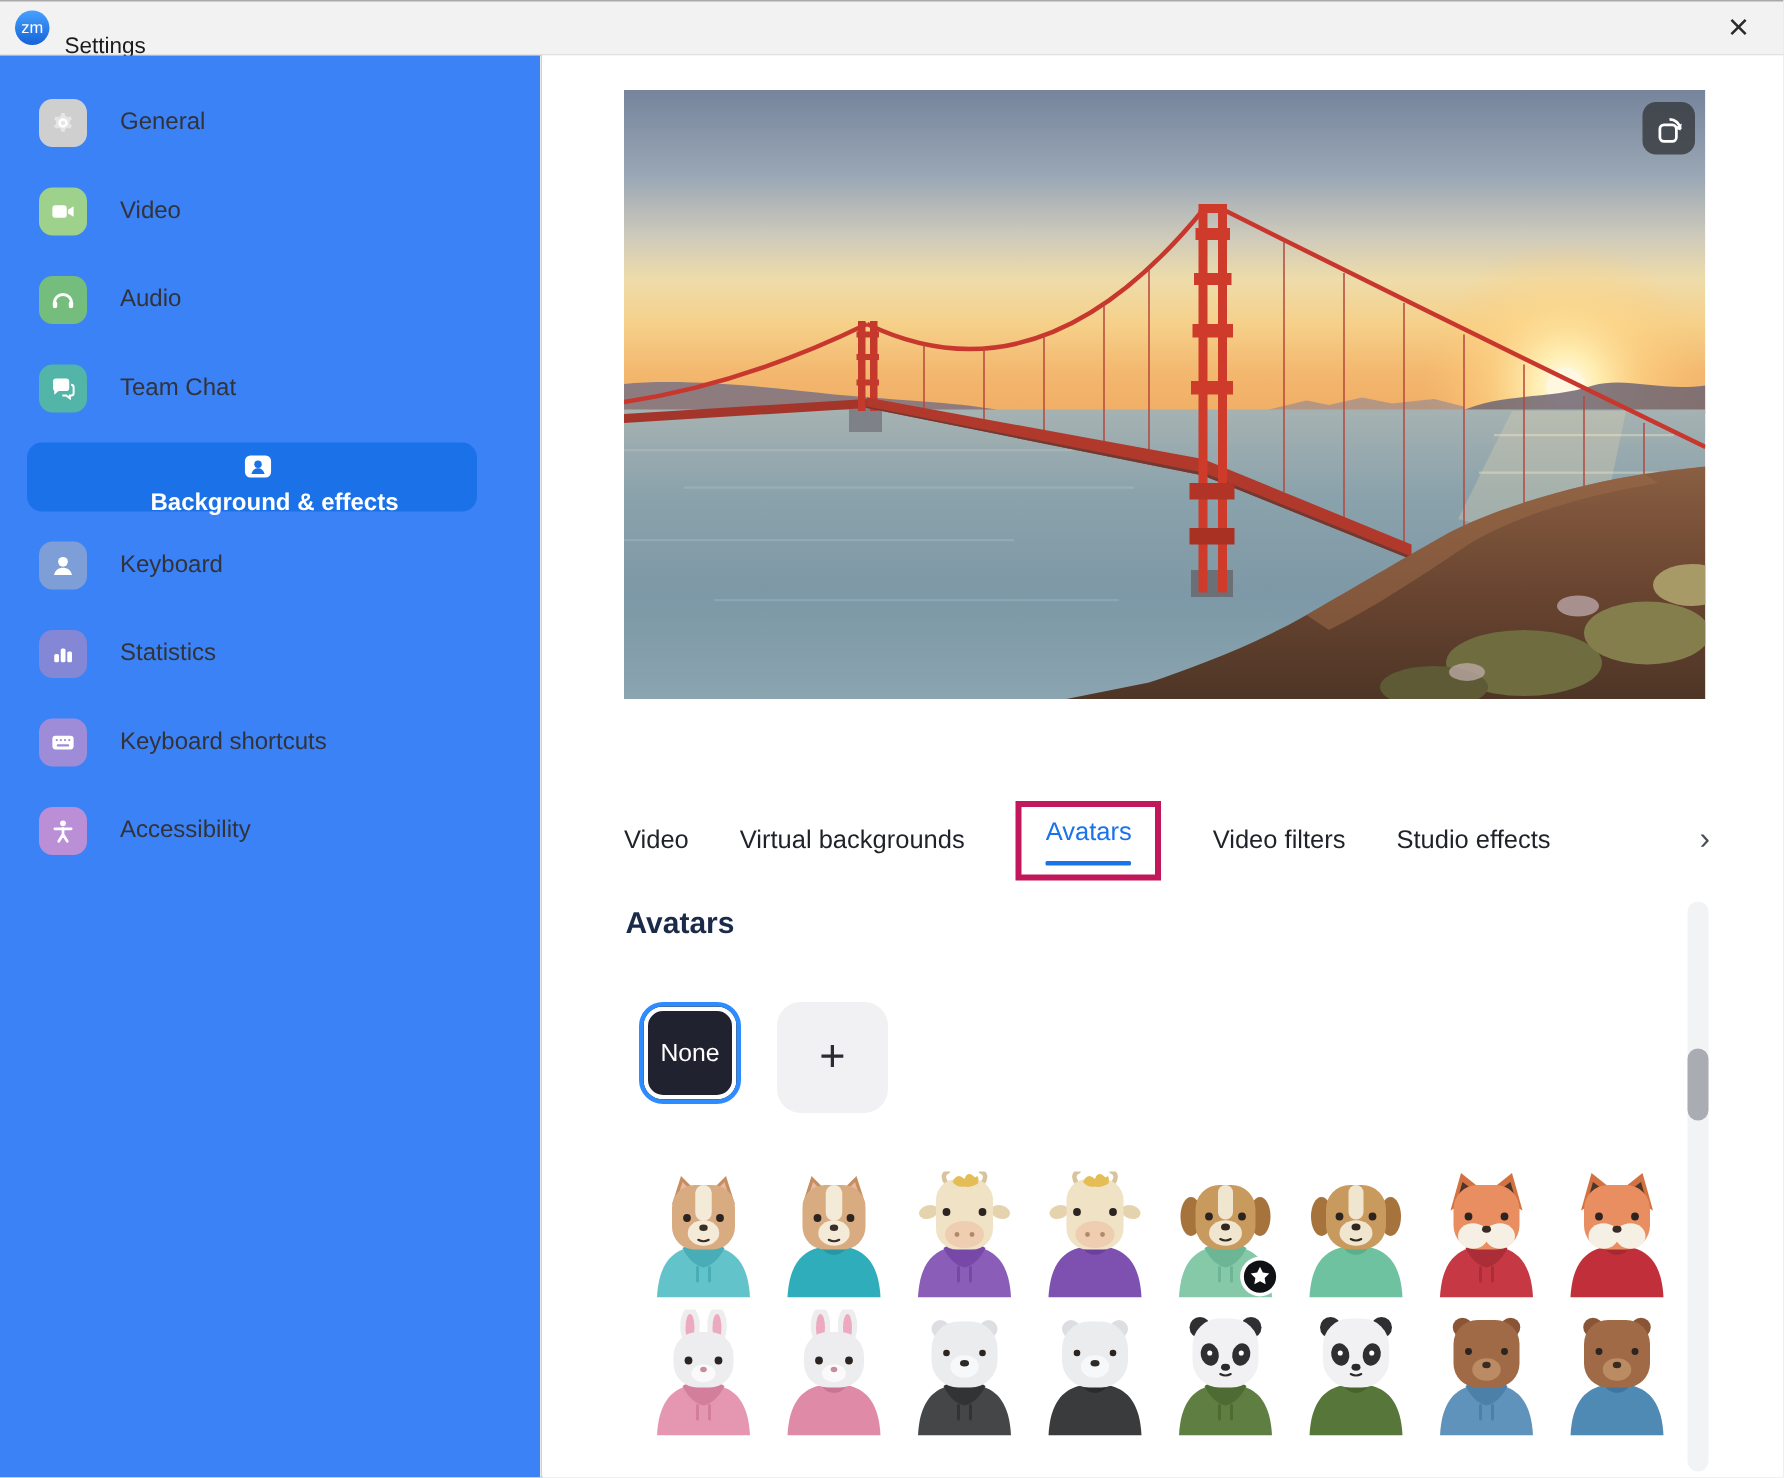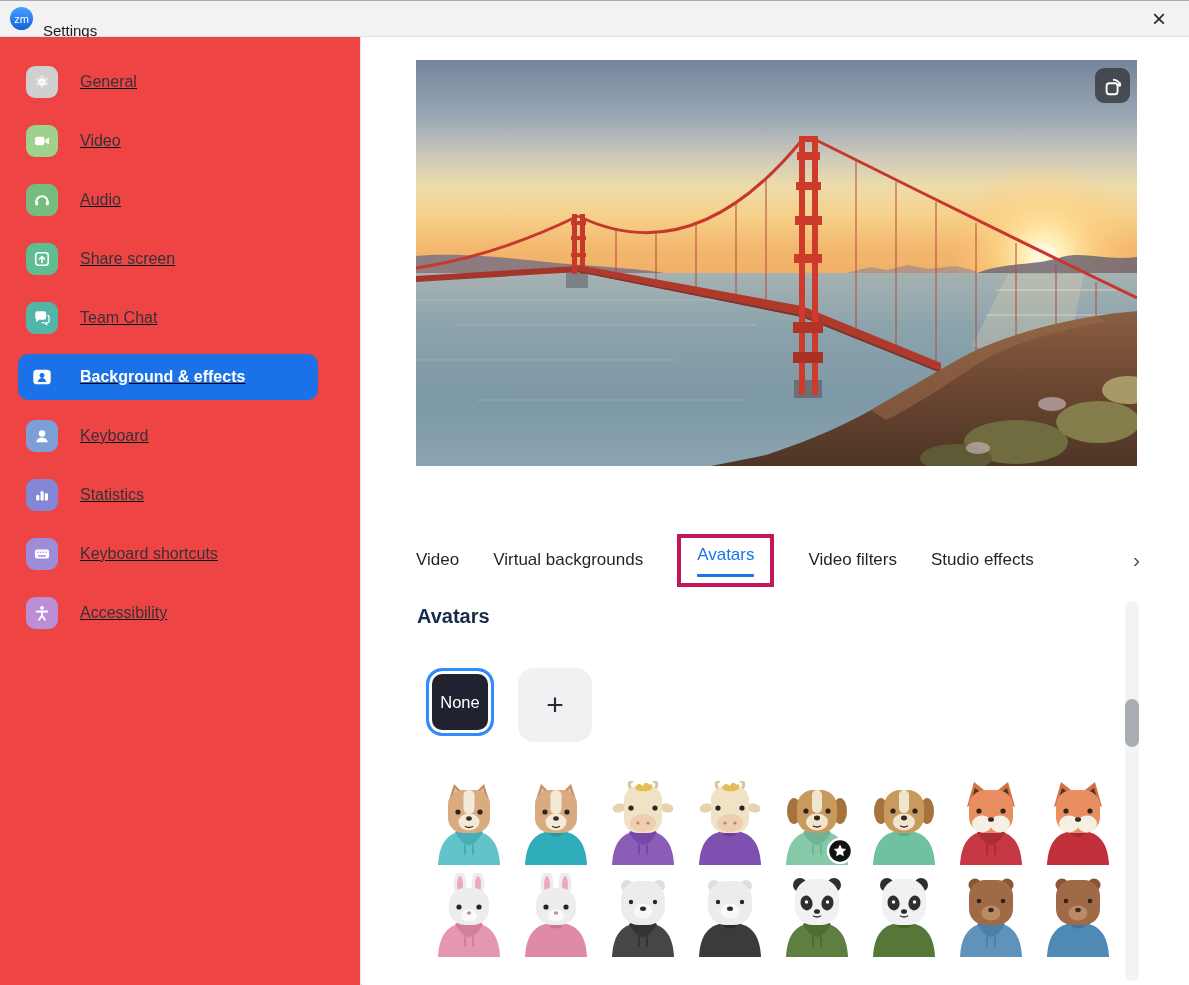--- a/index.html
+++ b/index.html
@@ -9,28 +9,28 @@
   .titlebar{position:absolute;left:0;top:0;width:1189px;height:37px;background:#f2f2f2;
             border-top:1px solid #a9a9a9;border-bottom:1px solid #e1e1e1;box-sizing:border-box;
             display:flex;align-items:center;}
   .zm-logo{width:23px;height:23px;border-radius:50%;margin-left:10px;
            background:linear-gradient(180deg,#47a0ff,#1563d8);color:#fff;font-size:11px;
            font-weight:normal;display:flex;align-items:center;justify-content:center;}
   .win-title{margin-left:10px;font-size:15px;color:#1b1b1b;margin-top:24px;}
   .close-btn{position:absolute;right:12px;top:0;width:36px;height:36px;border:none;background:none;
              font-size:24px;font-weight:300;color:#2a2a2a;cursor:pointer;line-height:36px;padding:0;}
   
-  .sidebar{position:absolute;left:0;top:37px;width:361px;height:948px;background:#ef4444;
-           border-right:1px solid #e7e9ec;box-sizing:border-box;padding-top:22px;text-decoration:underline;}
+  .sidebar{position:absolute;left:0;top:37px;width:361px;height:948px;background:#3b82f6;
+           border-right:1px solid #e7e9ec;box-sizing:border-box;padding-top:22px;}
   .side-item{width:300px;height:46px;margin:0 0 13px 18px;border-radius:10px;display:flex;
              align-items:center;padding-left:8px;box-sizing:border-box;cursor:pointer;}
   .side-item .icon-tile{width:32px;height:32px;border-radius:9px;display:flex;align-items:center;
              justify-content:center;flex:0 0 32px;}
   .side-item .lbl{margin-left:22px;font-size:16px;color:#32333a;}
-  .side-item.selected{background:#1b72e8;}
+  .side-item.selected{background:#1b72e8;flex-direction:column;}
   .side-item.selected .lbl{color:#fff;font-weight:bold;}
   
   .main{position:absolute;left:362px;top:37px;width:827px;height:948px;background:#fff;}
   .preview{position:absolute;left:54px;top:23px;width:721px;height:406px;overflow:hidden;}
   .rotate-btn{position:absolute;right:7px;top:8px;width:35px;height:35px;border:none;cursor:pointer;
               border-radius:9px;background:rgba(55,58,62,.82);display:flex;align-items:center;justify-content:center;padding:0;}
   
   .tabsrow{position:absolute;left:54px;top:493px;width:724px;height:60px;display:flex;align-items:center;}
   .tabs{display:flex;align-items:center;gap:34px;overflow:hidden;white-space:nowrap;flex:1;height:60px;}
   .tab{font-size:17px;color:#1f2329;cursor:pointer;flex:0 0 auto;}
@@ -85,29 +85,20 @@
     </div>
     <div class="side-item">
       <span class="icon-tile" style="background:#74bd7d">
         <svg width="20" height="20" viewBox="0 0 24 24">
           <path d="M5 14.5 a7 7 0 0 1 14 0" stroke="#fff" stroke-width="2.4" fill="none"></path>
           <rect x="3.8" y="13" width="3.6" height="5.6" rx="1.8" fill="#fff"></rect>
           <rect x="16.6" y="13" width="3.6" height="5.6" rx="1.8" fill="#fff"></rect>
         </svg>
       </span>
       <span class="lbl">Audio</span>
-    </div>
-    <div class="side-item">
-      <span class="icon-tile" style="background:#5fbd92">
-        <svg width="20" height="20" viewBox="0 0 24 24">
-          <rect x="4.5" y="4.5" width="15" height="15" rx="3.5" fill="none" stroke="#fff" stroke-width="2"></rect>
-          <path d="M12 16.2 V9.5 M9 12 l3-3 3 3" stroke="#fff" stroke-width="2" fill="none" stroke-linecap="round" stroke-linejoin="round"></path>
-        </svg>
-      </span>
-      <span class="lbl">Share screen</span>
     </div>
     <div class="side-item">
       <span class="icon-tile" style="background:#53b5a8">
         <svg width="20" height="20" viewBox="0 0 24 24">
           <path d="M4 6.5 a2.5 2.5 0 0 1 2.5-2.5 h8 a2.5 2.5 0 0 1 2.5 2.5 v5 a2.5 2.5 0 0 1-2.5 2.5 h-6 L5 17 v-3.2 a2.5 2.5 0 0 1-1-2 z" fill="#fff"></path>
           <path d="M18.5 9 a2 2 0 0 1 2 2 v4.5 a2 2 0 0 1-2 2 h-1 v2.3 l-3-2.3 h-3" fill="none" stroke="#fff" stroke-width="1.6"></path>
         </svg>
       </span>
       <span class="lbl">Team Chat</span>
     </div>

